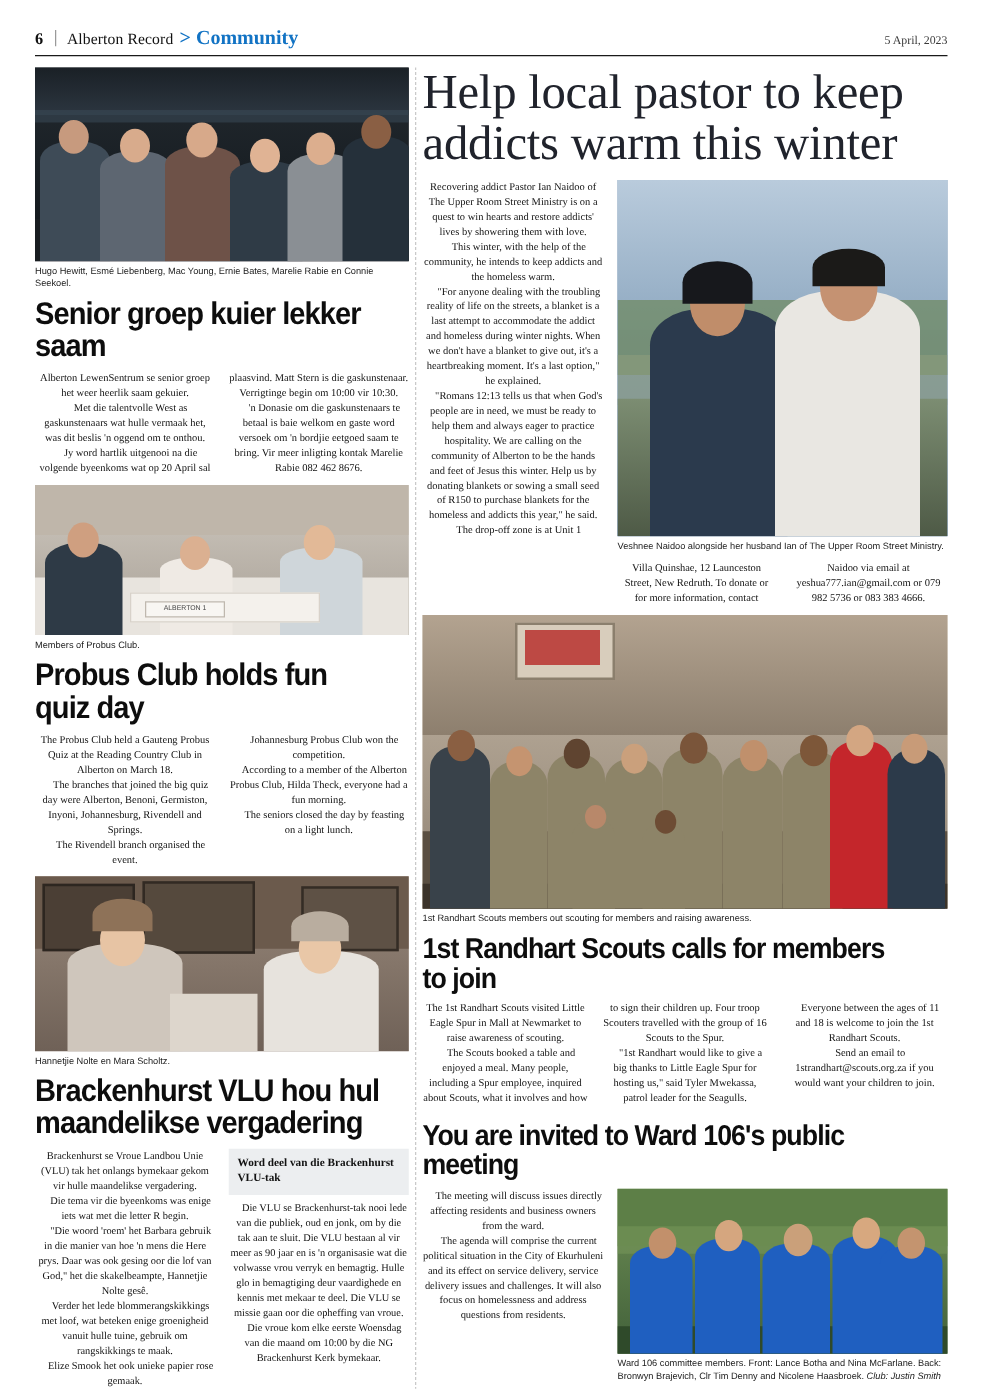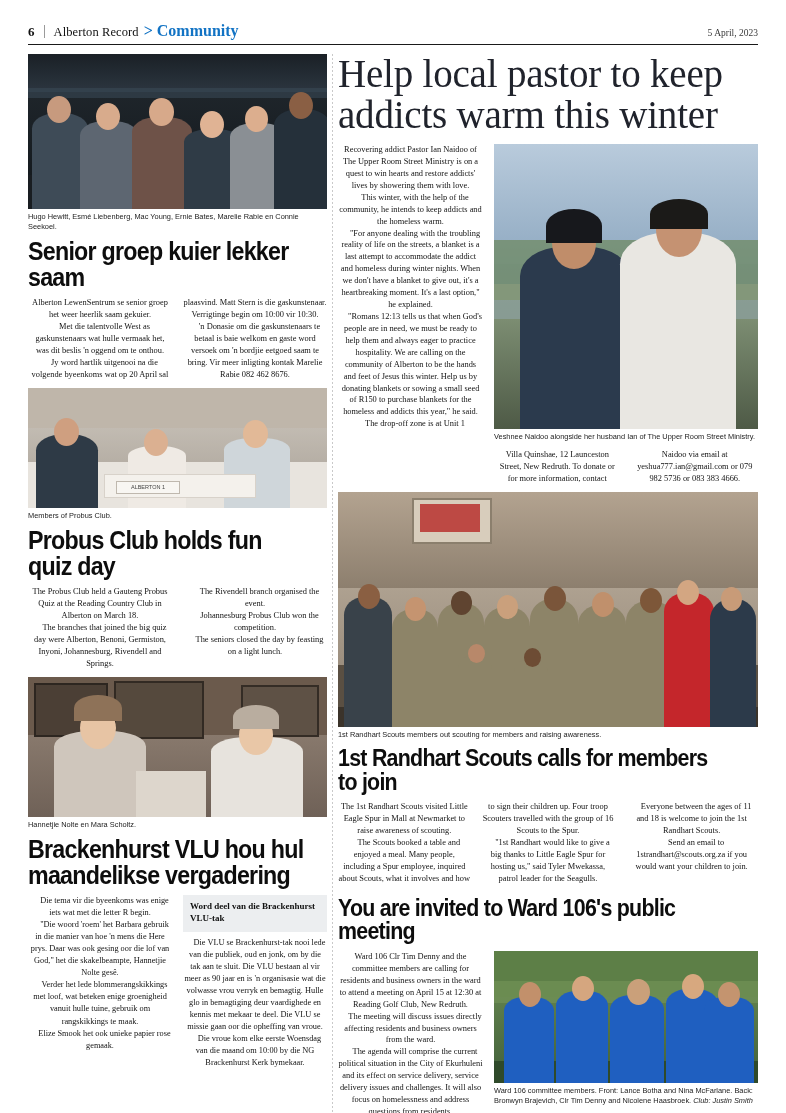--- a/index.html
+++ b/index.html
@@ -235,20 +235,21 @@
           <div style="position:absolute;left:76px;bottom:10px;width:150px;height:22px;background:#f4f1ec;border:1px solid #d8d2ca;"></div>
           <div style="position:absolute;left:88px;bottom:14px;width:62px;height:11px;background:#f8f6f2;border:1px solid #bfb8ae;font-family:'Liberation Sans',sans-serif;font-size:5.5px;color:#444;text-align:center;line-height:11px;">ALBERTON 1</div>
         </div>
         <div class="caption">Members of Probus Club.</div>
         <h2 class="hl-sans">Probus Club holds fun quiz day</h2>
         <div class="body cols2">
           <p class="first">The Probus Club held a Gauteng Probus Quiz at the Reading Country Club in Alberton on March 18.</p>
           <p>The branches that joined the big quiz day were Alberton, Benoni, Germiston, Inyoni, Johannesburg, Rivendell and Springs.</p>
           <p>The Rivendell branch organised the event.</p>
           <p>Johannesburg Probus Club won the competition.</p>
+          <p>According to a member of the Alberton Probus Club, Hilda Theck, everyone had a fun morning.</p>
           <p>The seniors closed the day by feasting on a light lunch.</p>
         </div>
       </div>
 
       <div class="stack-gap"></div>
 
       <div>
         <div class="photo p-vlu" style="height:140px;">
           <div class="ph-base" style="background:linear-gradient(#9a8a7c,#6f6157);"></div>
           <div class="band" style="top:0;height:58px;background:#6b5a4c;"></div>
@@ -259,20 +260,21 @@
           <div class="head" style="left:52px;bottom:68px;width:36px;height:42px;background:#e7c4a4;"></div>
           <div style="position:absolute;left:46px;bottom:96px;width:48px;height:26px;background:#8e7258;border-radius:50% 50% 0 0;"></div>
           <div class="fig" style="right:24px;width:92px;height:80px;background:#e7e3dd;border-radius:40% 40% 0 0/18% 18% 0 0;"></div>
           <div class="head" style="right:54px;bottom:62px;width:34px;height:40px;background:#e9c7a7;"></div>
           <div style="position:absolute;right:48px;bottom:88px;width:46px;height:24px;background:#b9ad9f;border-radius:50% 50% 0 0;"></div>
           <div style="position:absolute;left:108px;bottom:0;width:70px;height:46px;background:#ddd6cc;"></div>
         </div>
         <div class="caption">Hannetjie Nolte en Mara Scholtz.</div>
         <h2 class="hl-sans">Brackenhurst VLU hou hul maandelikse vergadering</h2>
         <div class="body narrow cols2">
+          <p class="first">Brackenhurst se Vroue Landbou Unie (VLU) tak het onlangs bymekaar gekom vir hulle maandelikse vergadering.</p>
           <p>Die tema vir die byeenkoms was enige iets wat met die letter R begin.</p>
           <p>"Die woord 'roem' het Barbara gebruik in die manier van hoe 'n mens die Here prys. Daar was ook gesing oor die lof van God," het die skakelbeampte, Hannetjie Nolte gesê.</p>
           <p>Verder het lede blommerangskikkings met loof, wat beteken enige groenigheid vanuit hulle tuine, gebruik om rangskikkings te maak.</p>
           <p>Elize Smook het ook unieke papier rose gemaak.</p>
           <div class="sidebar-box">
             <h3>Word deel van die Brackenhurst VLU-tak</h3>
           </div>
           <p>Die VLU se Brackenhurst-tak nooi lede van die publiek, oud en jonk, om by die tak aan te sluit. Die VLU bestaan al vir meer as 90 jaar en is 'n organisasie wat die volwasse vrou verryk en bemagtig. Hulle glo in bemagtiging deur vaardighede en kennis met mekaar te deel. Die VLU se missie gaan oor die opheffing van vroue.</p>
           <p>Die vroue kom elke eerste Woensdag van die maand om 10:00 by die NG Brackenhurst Kerk bymekaar.</p>
 
@@ -364,21 +366,20 @@
           <p>Send an email to 1strandhart@scouts.org.za if you would want your children to join.</p>
         </div>
       </div>
 
       <div class="stack-gap"></div>
 
       <div>
         <h2 class="hl-sans small">You are invited to Ward 106's public meeting</h2>
         <div style="display:flex; gap:11px;">
           <div style="width:145px; flex:0 0 145px;" class="body">
-            <p class="first">Ward 106 Clr Tim Denny and the committee members are calling for residents and business owners in the ward to attend a meeting on April 15 at 12:30 at Reading Golf Club, New Redruth.</p>
             <p>The meeting will discuss issues directly affecting residents and business owners from the ward.</p>
             <p>The agenda will comprise the current political situation in the City of Ekurhuleni and its effect on service delivery, service delivery issues and challenges. It will also focus on homelessness and address questions from residents.</p>
           </div>
           <div style="width:264px; flex:0 0 264px;">
             <div class="photo p-ward" style="height:132px;">
               <div class="ph-base" style="background:linear-gradient(#6f8f55,#41603a);"></div>
               <div class="band" style="top:0;height:46px;background:#5d7f47;"></div>
               <div class="band" style="top:30px;height:22px;background:#7a9a5c;opacity:.5;"></div>
               <div class="floor" style="height:22px;background:#2f4a2a;"></div>
               <div class="fig" style="left:10px;width:50px;height:86px;background:#1f5fc0;border-radius:40% 40% 0 0/16% 16% 0 0;"></div>

